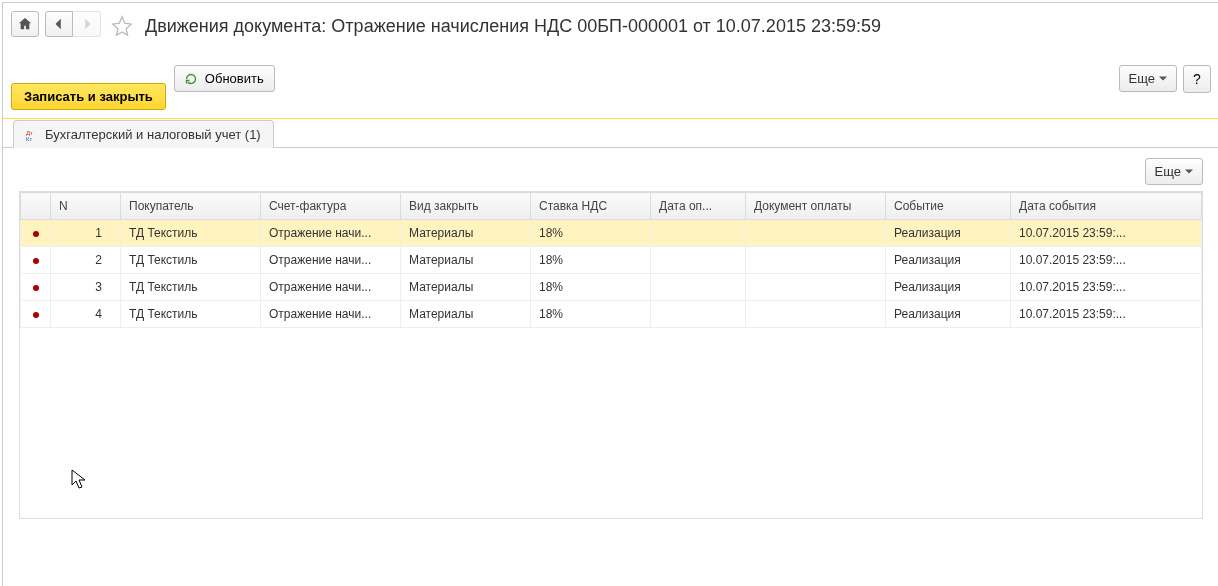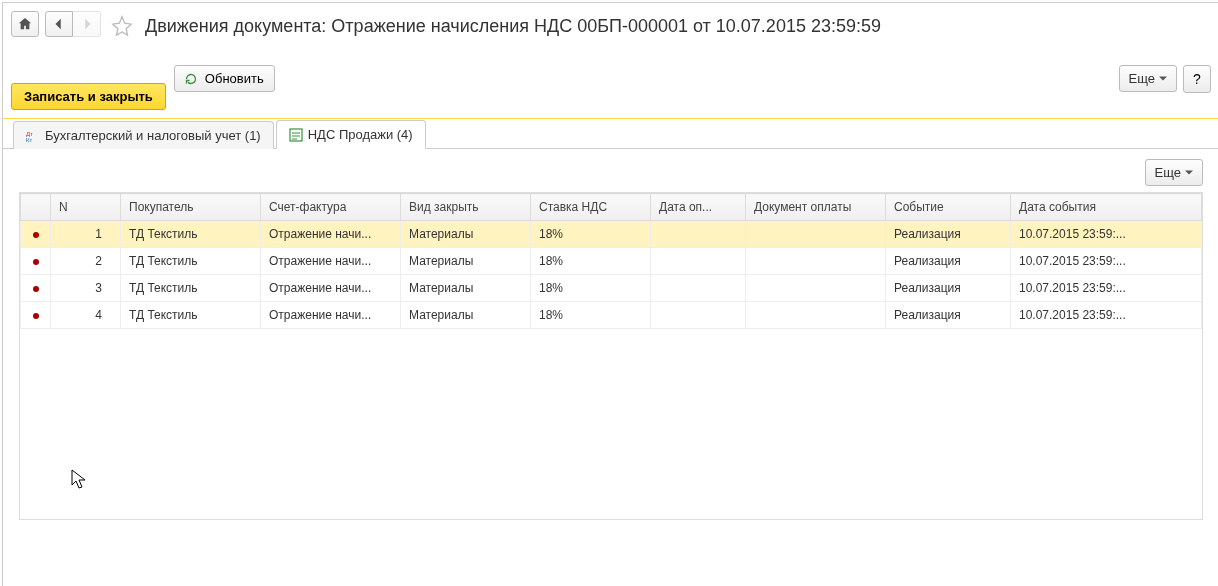--- a/index.html
+++ b/index.html
@@ -86,29 +86,20 @@
 
 <div class="tabs-row">
   <div class="tab">
     <span class="tab-icon">
       <svg width="14" height="14" viewBox="0 0 14 14">
             <text x="0" y="7" font-size="6" fill="#c03030">Дт</text>
             <text x="0" y="13" font-size="6" fill="#2060c0">Кт</text>
           </svg>
     </span>
     <span>Бухгалтерский и налоговый учет (1)</span>
-  </div>
-  <div class="tab active">
-    <span class="tab-icon">
-      <svg width="14" height="14" viewBox="0 0 14 14">
-            <rect x="1" y="1" width="12" height="12" fill="none" stroke="#3a8f3a" stroke-width="1.2"></rect>
-            <path stroke="#3a8f3a" stroke-width="1.2" d="M3 5h8M3 8h8M3 11h5"></path>
-          </svg>
-    </span>
-    <span>НДС Продажи (4)</span>
   </div>
 </div>
 
 <div class="sub-toolbar">
   <div class="dropdown-btn">
     <span>Еще</span>
     <svg width="8" height="8" viewBox="0 0 10 10">
           <path fill="#555" d="M0 2l5 5 5-5z"></path>
         </svg>
   </div>

